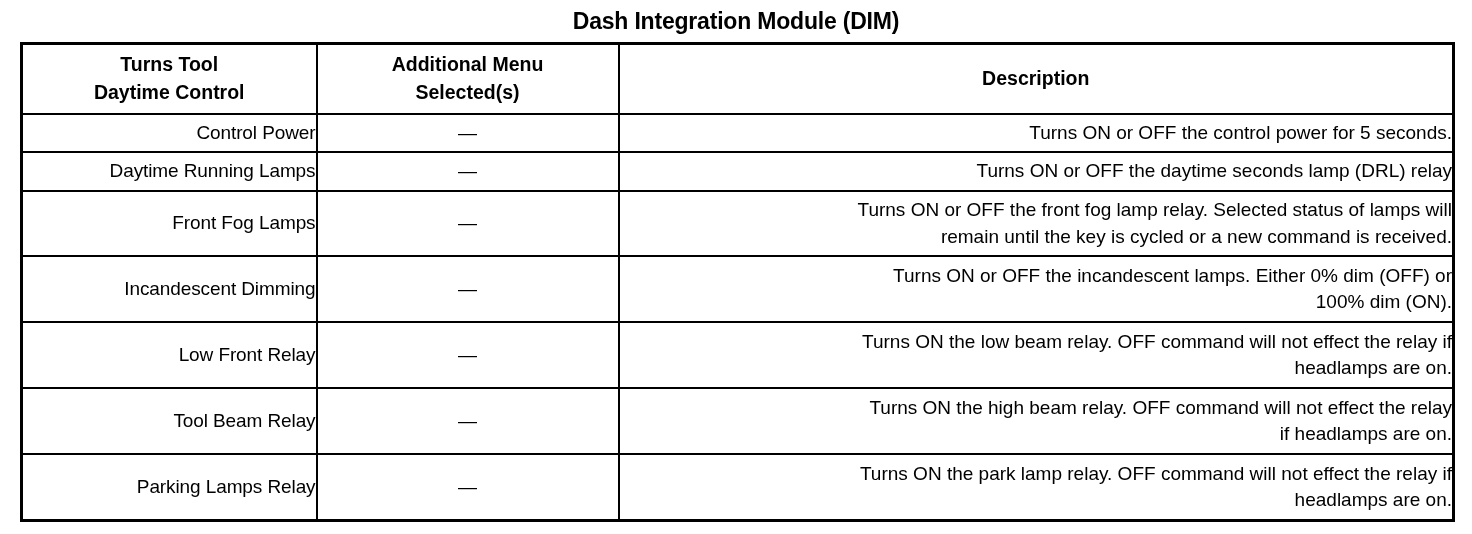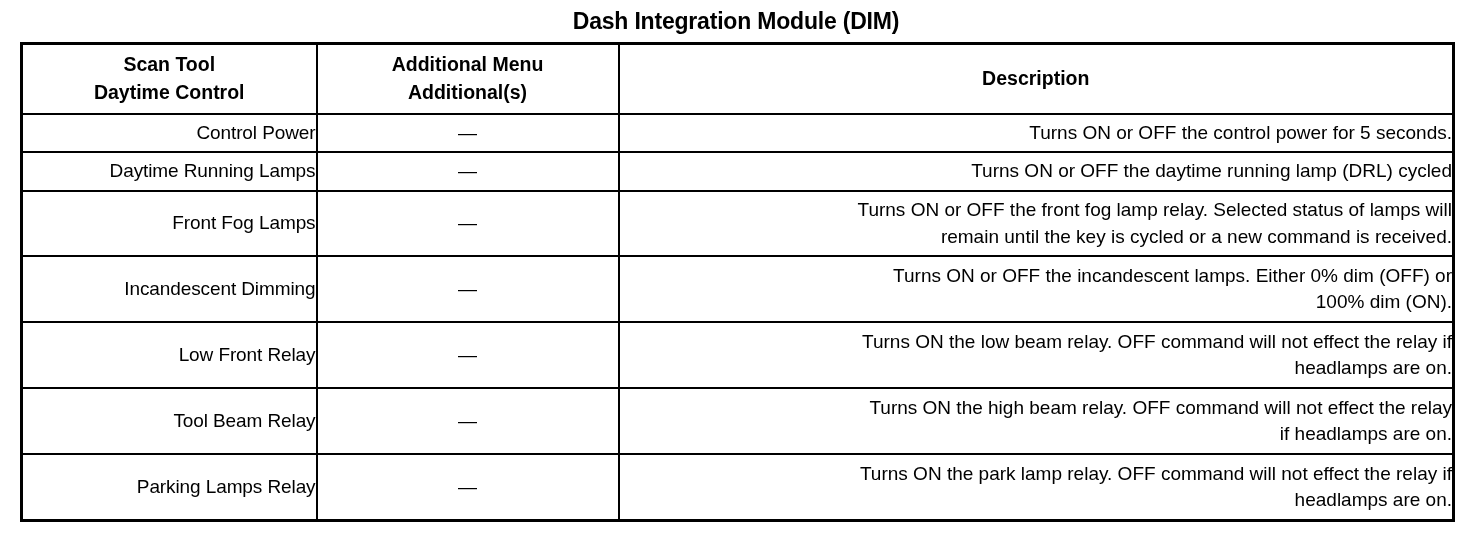--- a/index.html
+++ b/index.html
@@ -104,45 +104,45 @@
   <div class="table-wrap">
     <table class="dim-table">
       <colgroup>
         <col class="c1">
         <col class="c2">
         <col class="c3">
       </colgroup>
       <thead>
         <tr>
           <th>
-            <span class="hl">Scan Tool</span>
+            <span class="hl">Turns Tool</span>
             <span class="hl">Daytime Control</span>
           </th>
           <th>
             <span class="hl">Additional Menu</span>
-            <span class="hl">Additional(s)</span>
+            <span class="hl">Selected(s)</span>
           </th>
           <th>Description</th>
         </tr>
       </thead>
       <tbody>
 
         <tr class="r1">
           <td class="col-control">Control Power</td>
           <td class="col-menu">—</td>
           <td class="col-desc">
             <span class="dline">Turns ON or OFF the control power for 5 seconds.</span>
           </td>
         </tr>
 
         <tr class="r2">
           <td class="col-control">Daytime Running Lamps</td>
           <td class="col-menu">—</td>
           <td class="col-desc">
-            <span class="dline">Turns ON or OFF the daytime running lamp (DRL) cycled</span>
+            <span class="dline">Turns ON or OFF the daytime seconds lamp (DRL) relay</span>
           </td>
         </tr>
 
         <tr class="r3">
           <td class="col-control">Front Fog Lamps</td>
           <td class="col-menu">—</td>
           <td class="col-desc">
             <span class="dline">Turns ON or OFF the front fog lamp relay. Selected status of lamps will</span>
             <span class="dline">remain until the key is cycled or a new command is received.</span>
           </td>

